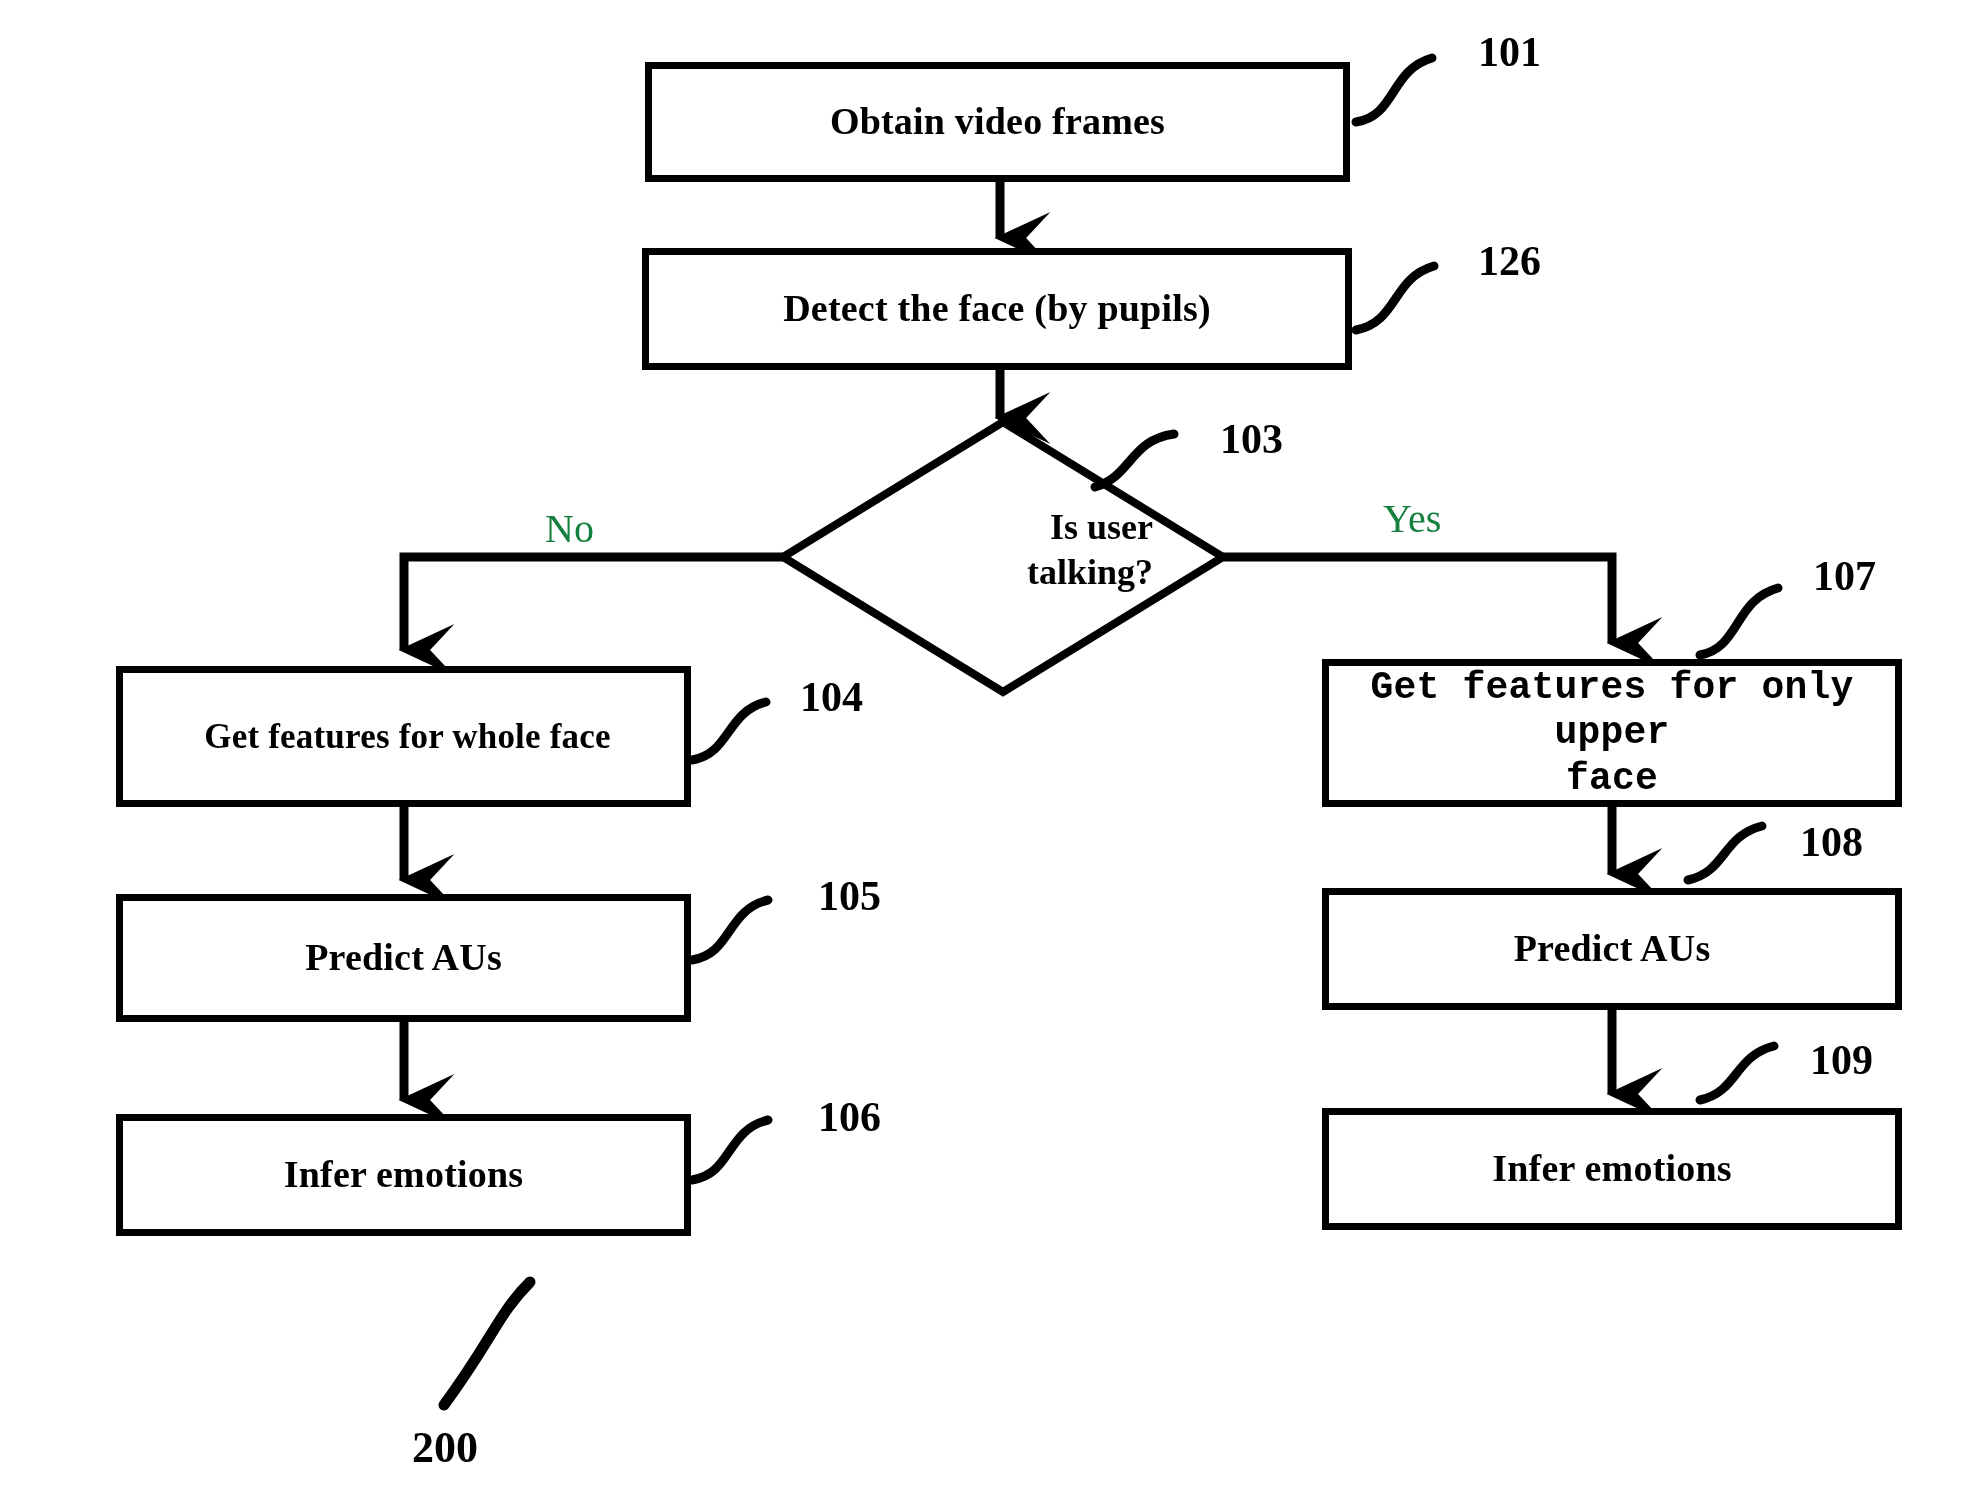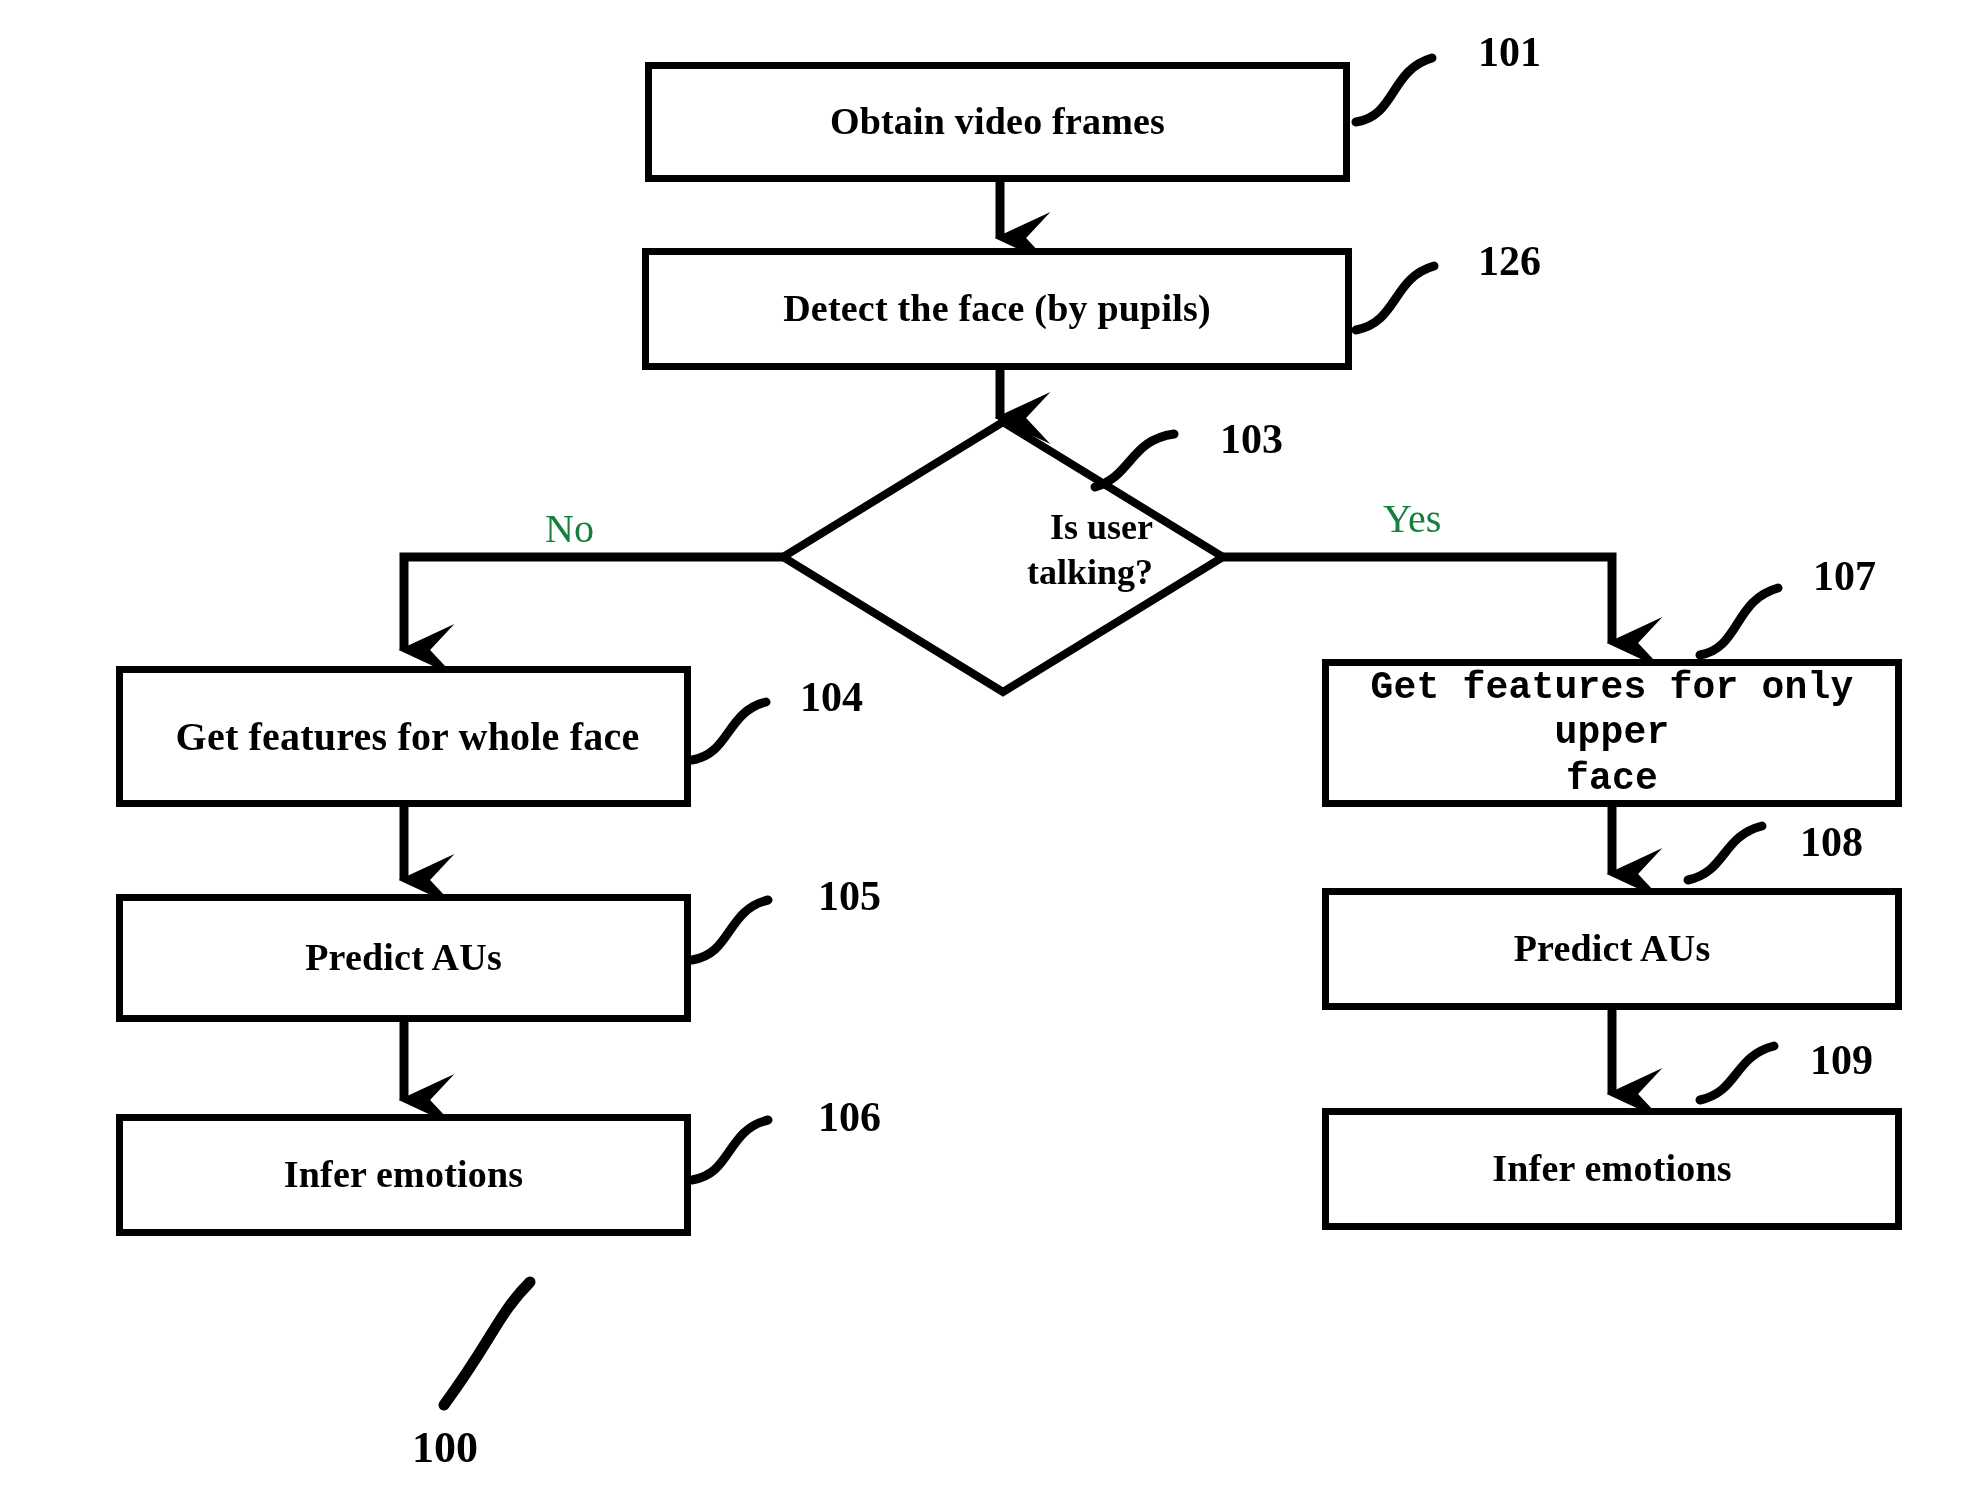--- a/index.html
+++ b/index.html
@@ -109,21 +109,21 @@
     <span class="txt">Obtain video frames</span>
   </div>
 
   <div class="node" style="left:642px; top:248px; width:710px; height:122px; font-size:38px;">
     <span class="txt">Detect the face (by pupils)</span>
   </div>
 
   <div class="diamond-label" style="left:853px; top:505px; width:300px; font-size:36px;">Is user
 talking?</div>
 
-  <div class="node" style="left:116px; top:666px; width:575px; height:141px; font-size:40px;padding-left:8px;">
+  <div class="node" style="left:116px; top:666px; width:575px; height:141px; font-size:35px;padding-left:8px;">
     <span class="txt">Get features for whole face</span>
   </div>
 
   <div class="node" style="left:116px; top:894px; width:575px; height:128px; font-size:38px;">
     <span class="txt">Predict AUs</span>
   </div>
 
   <div class="node" style="left:116px; top:1114px; width:575px; height:122px; font-size:38px;">
     <span class="txt">Infer emotions</span>
   </div>
@@ -146,15 +146,15 @@
 
   <div class="ref" style="left:1478px; top:28px; font-size:42px;">101</div>
   <div class="ref" style="left:1478px; top:237px; font-size:42px;">126</div>
   <div class="ref" style="left:1220px; top:415px; font-size:42px;">103</div>
   <div class="ref" style="left:800px; top:673px; font-size:42px;">104</div>
   <div class="ref" style="left:818px; top:872px; font-size:42px;">105</div>
   <div class="ref" style="left:818px; top:1093px; font-size:42px;">106</div>
   <div class="ref" style="left:1813px; top:552px; font-size:42px;">107</div>
   <div class="ref" style="left:1800px; top:818px; font-size:42px;">108</div>
   <div class="ref" style="left:1810px; top:1036px; font-size:42px;">109</div>
-  <div class="ref" style="left:412px; top:1422px; font-size:44px;">100</div>
+  <div class="ref" style="left:412px; top:1422px; font-size:44px;">200</div>
 
 </div>
 
 </body></html>

